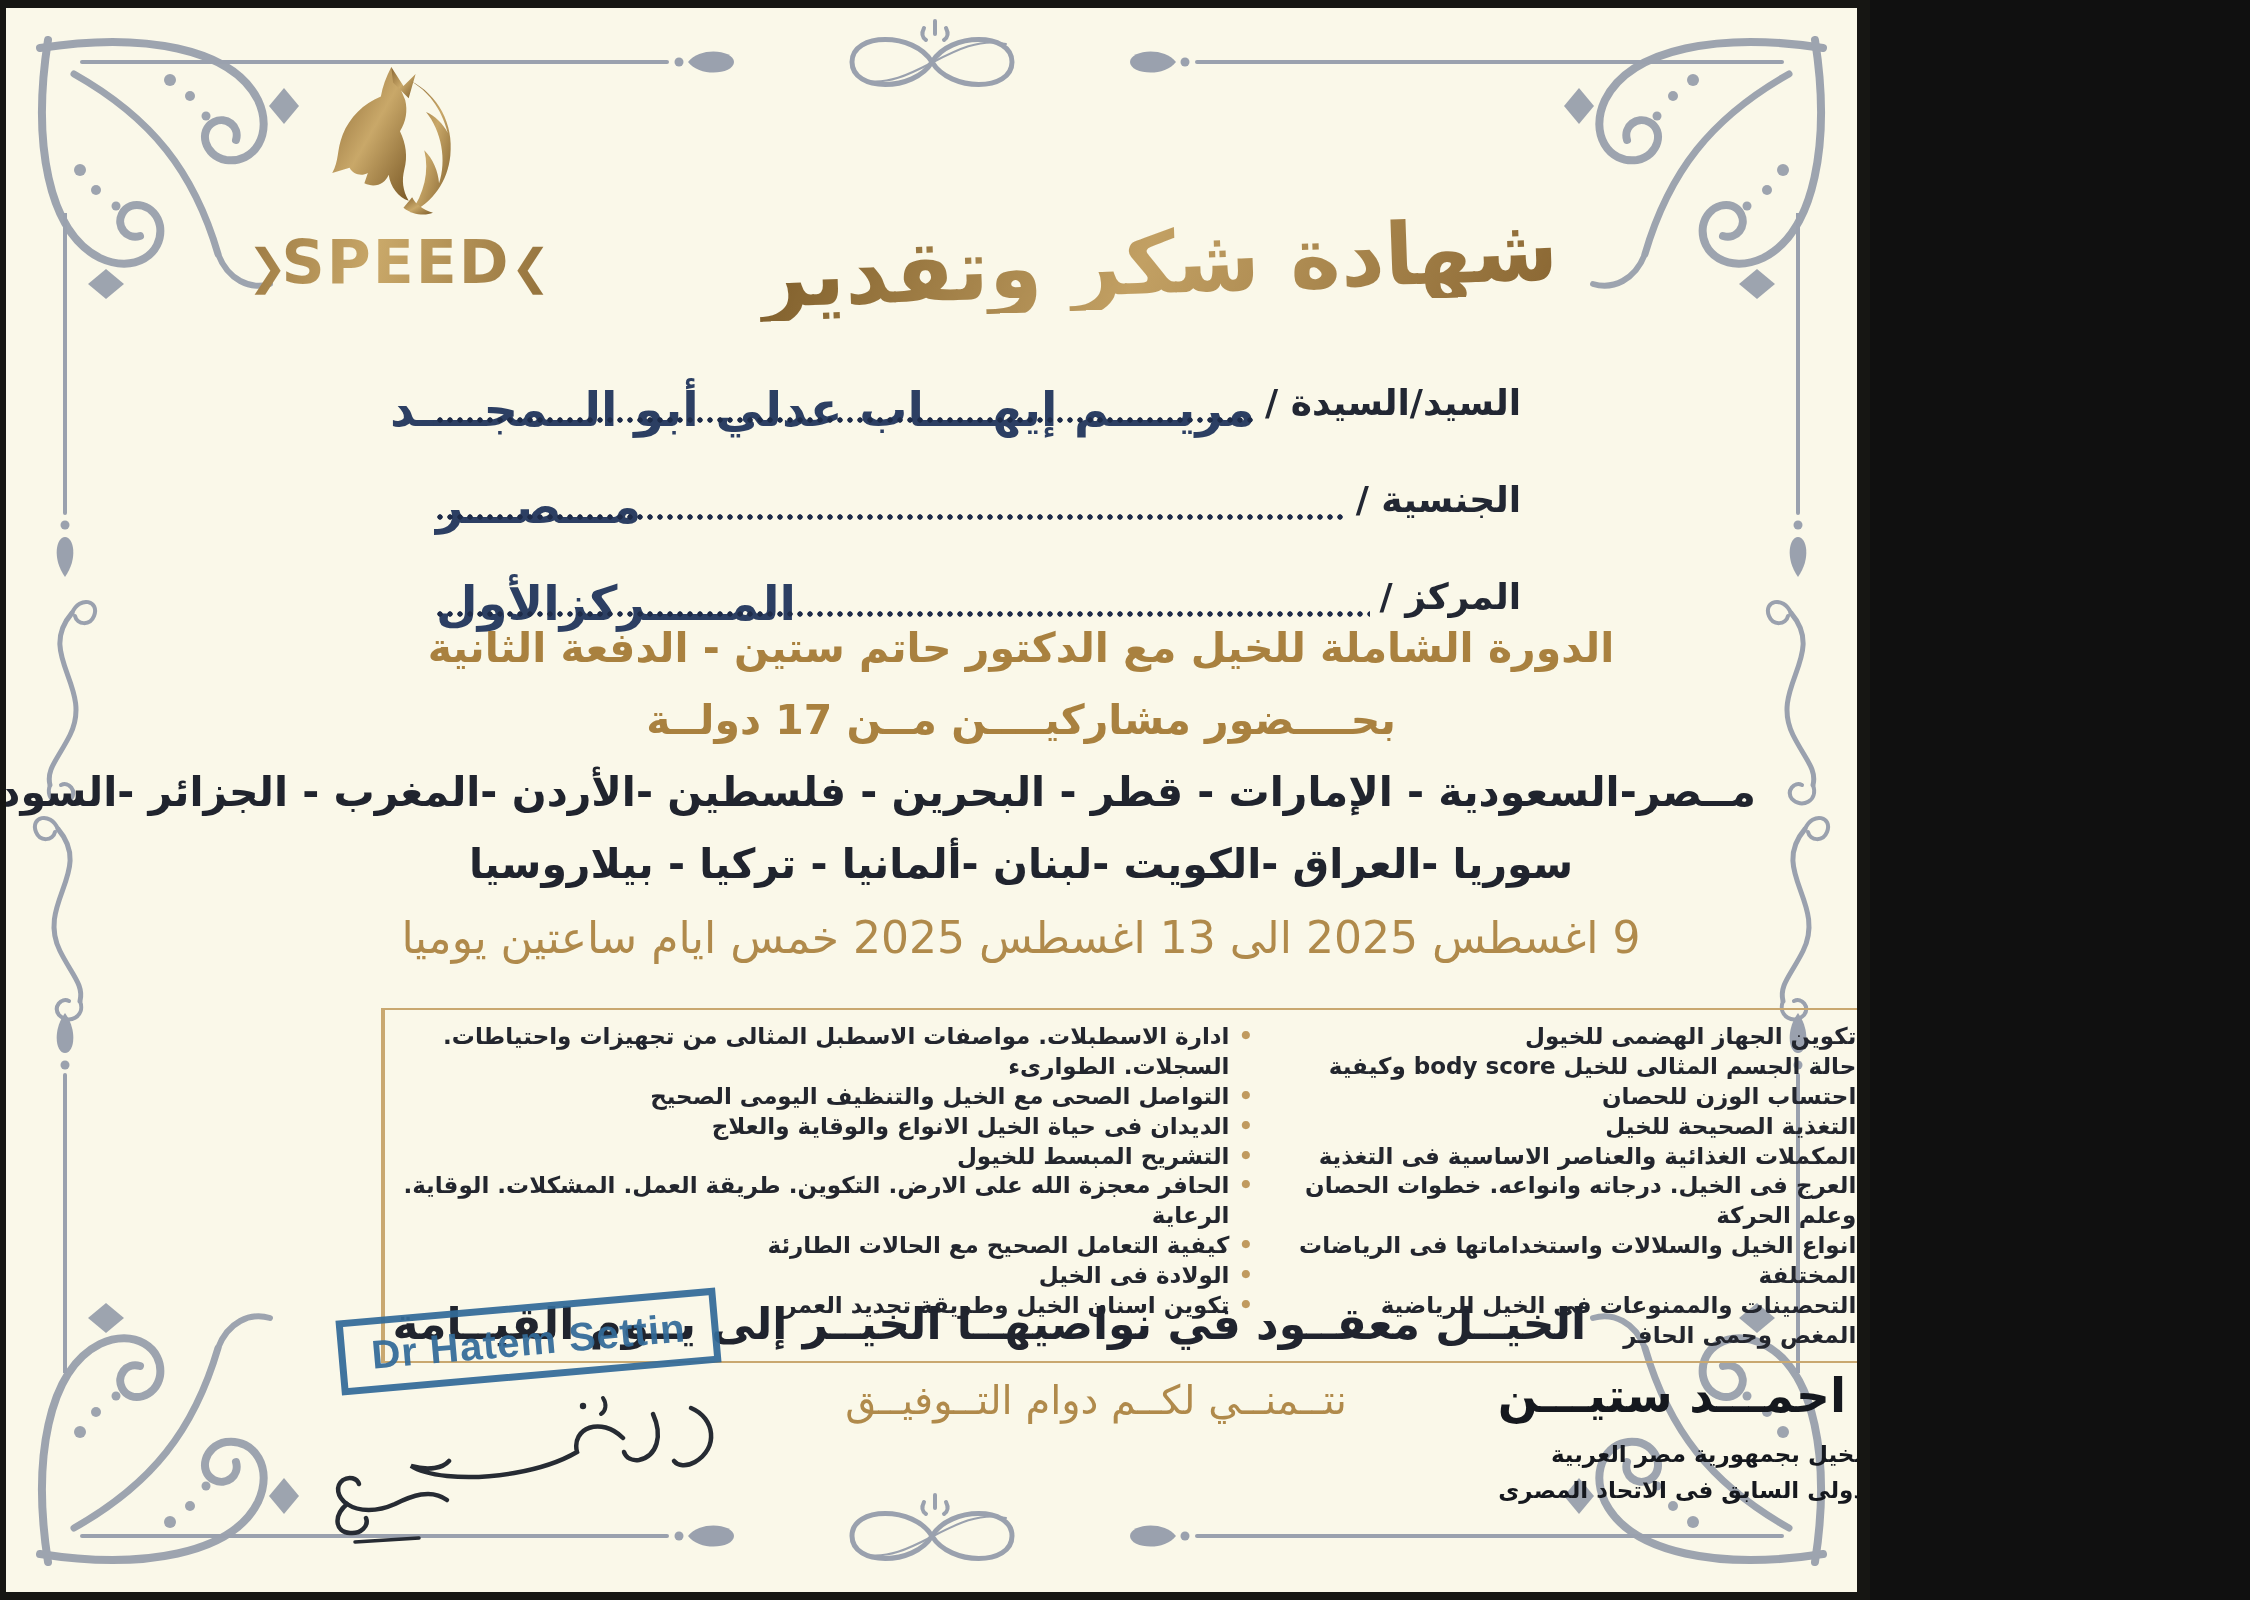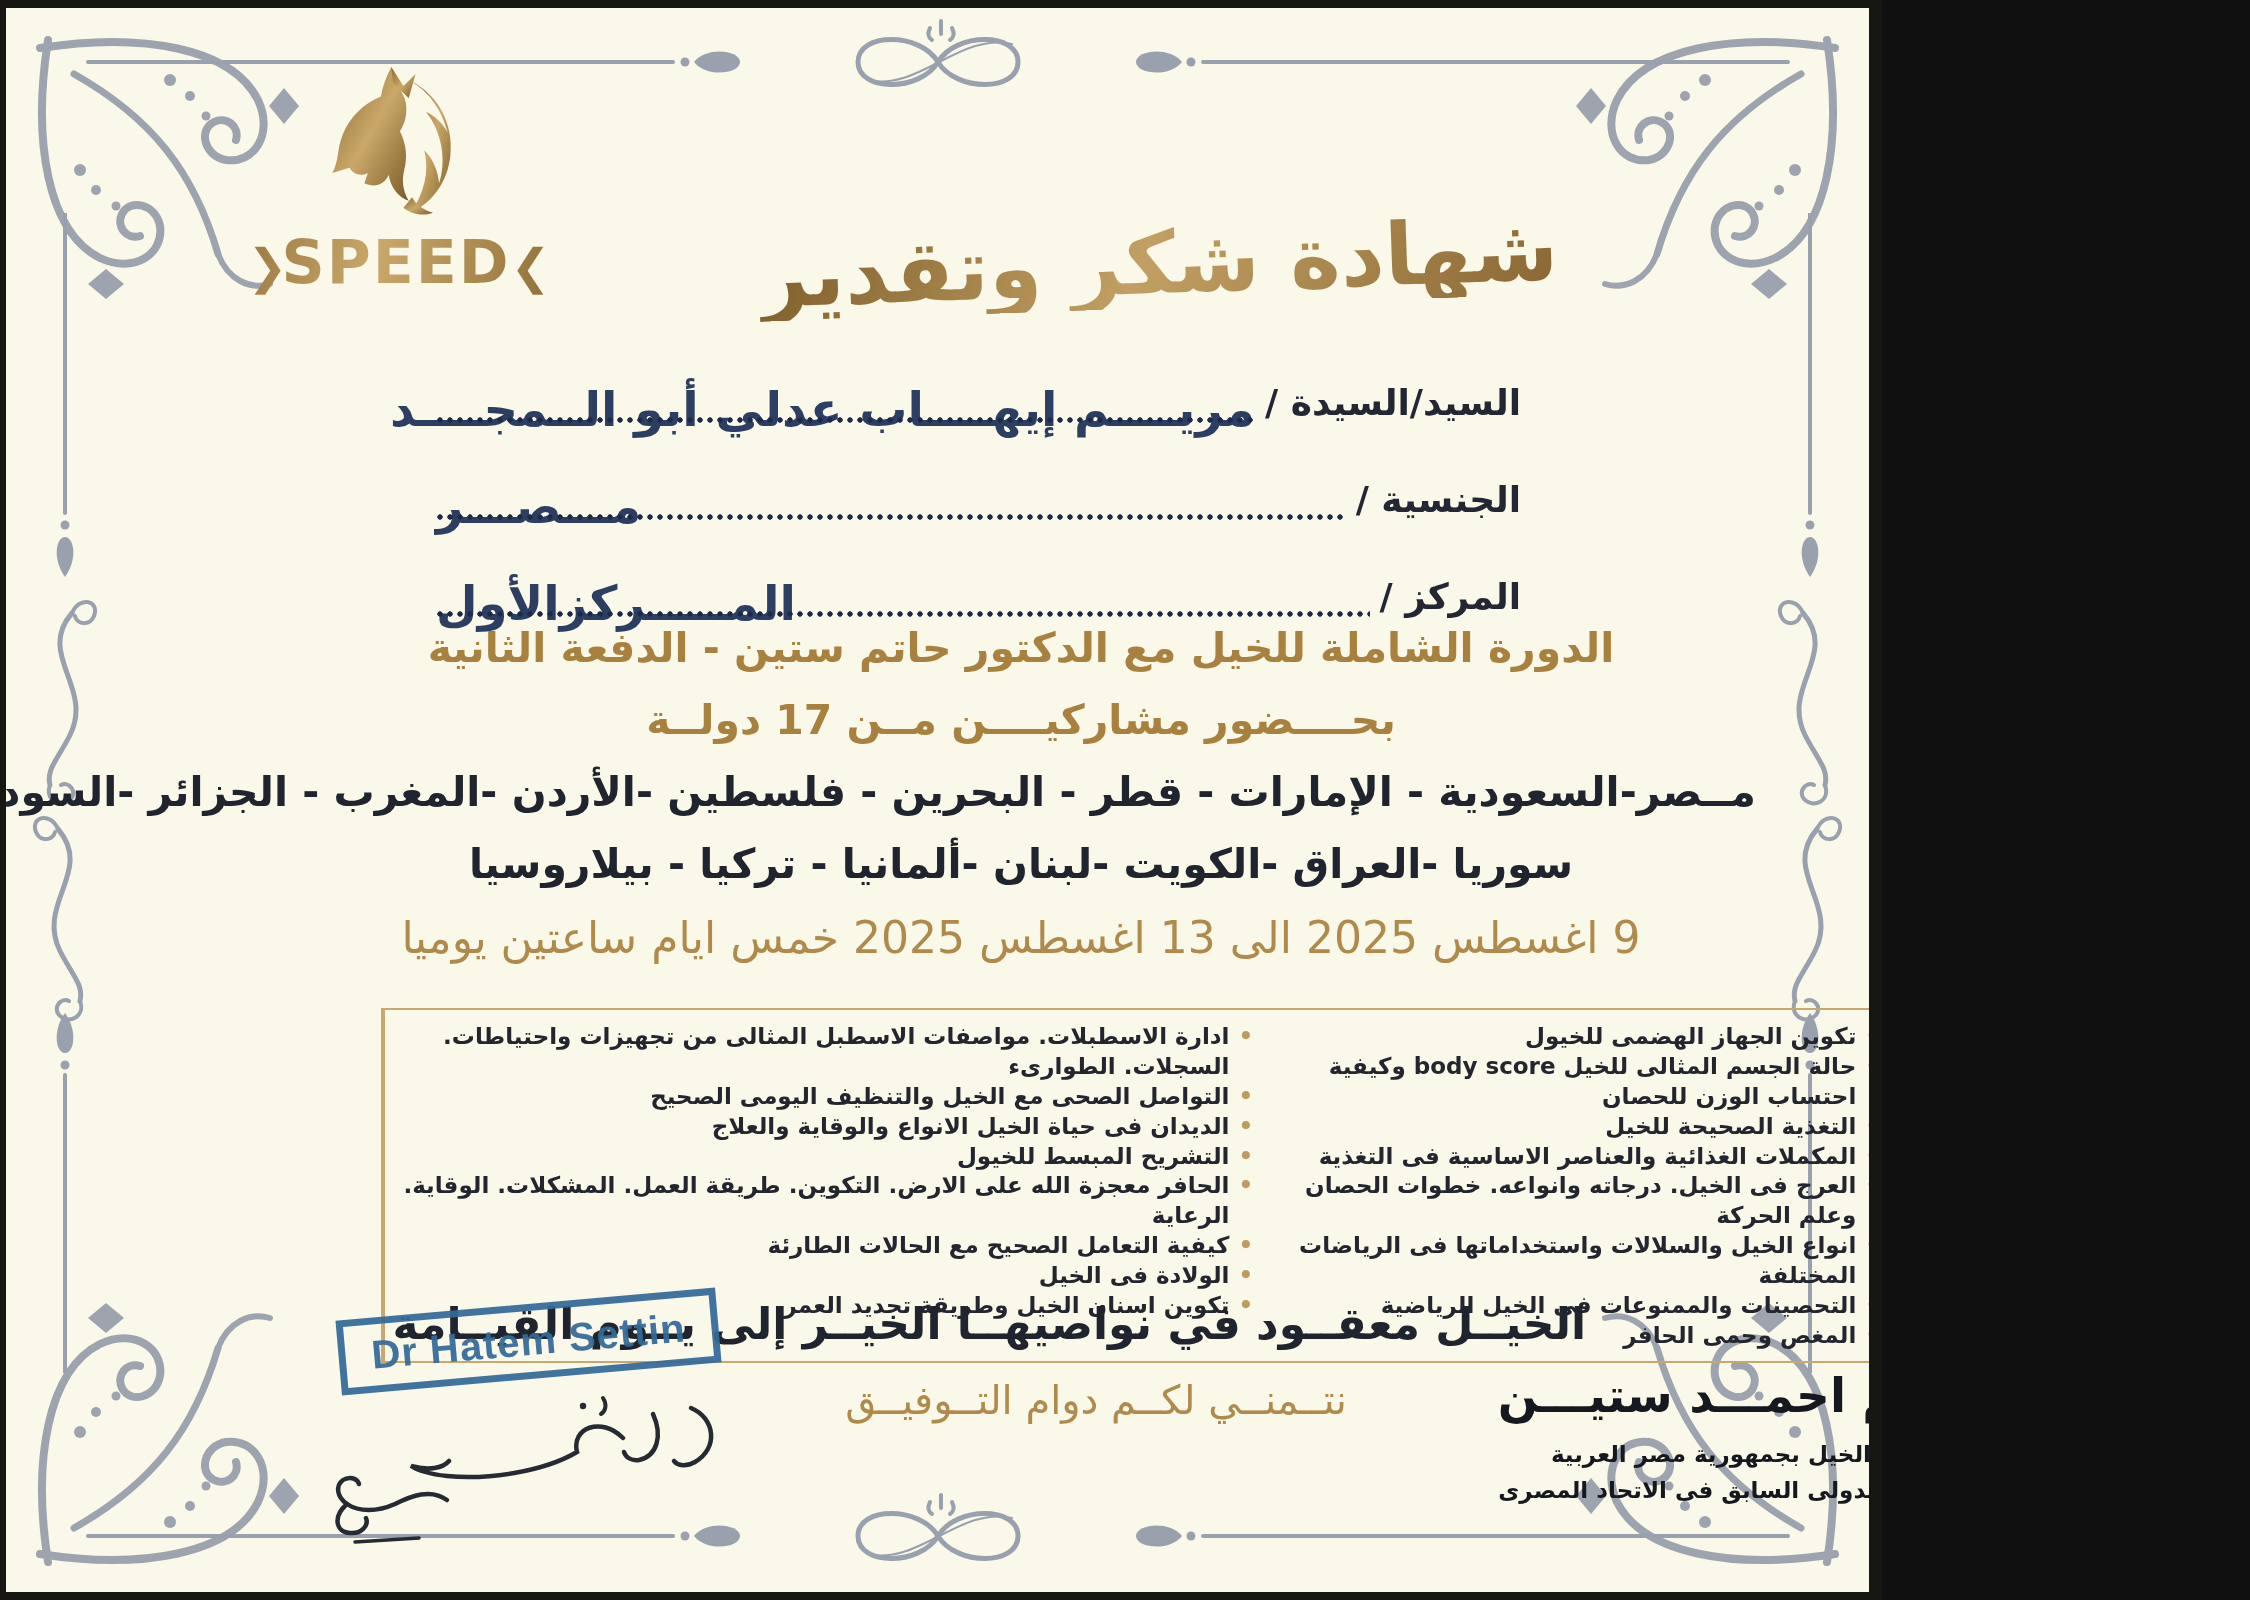--- a/index.html
+++ b/index.html
@@ -1,17 +1,17 @@
 <!DOCTYPE html>
 <html lang="ar"><head>
 <meta charset="utf-8">
 <style>
   html,body{margin:0;padding:0;}
   body{font-family:"DejaVu Sans","Liberation Sans",sans-serif;background:#101010;}
-  .page{position:relative;width:1870px;height:1600px;background:#161613;overflow:hidden;padding-left:12px;}
+  .page{position:relative;width:1870px;height:1600px;background:#161613;overflow:hidden;}
   .cert{position:absolute;top:8px;left:6px;right:13px;bottom:8px;background:#FAF8E9;overflow:hidden;}
 
   
   .corner{position:absolute;width:300px;height:300px;opacity:.95;}
   .corner.tl{top:14px;left:16px;}
   .corner.tr{top:14px;right:16px;transform:scaleX(-1);}
   .corner.bl{bottom:12px;left:16px;transform:scaleY(-1);}
   .corner.br{bottom:12px;right:16px;transform:scale(-1,-1);}
   .side{position:absolute;top:205px;width:70px;height:1160px;}
   .side.left{left:24px;}

